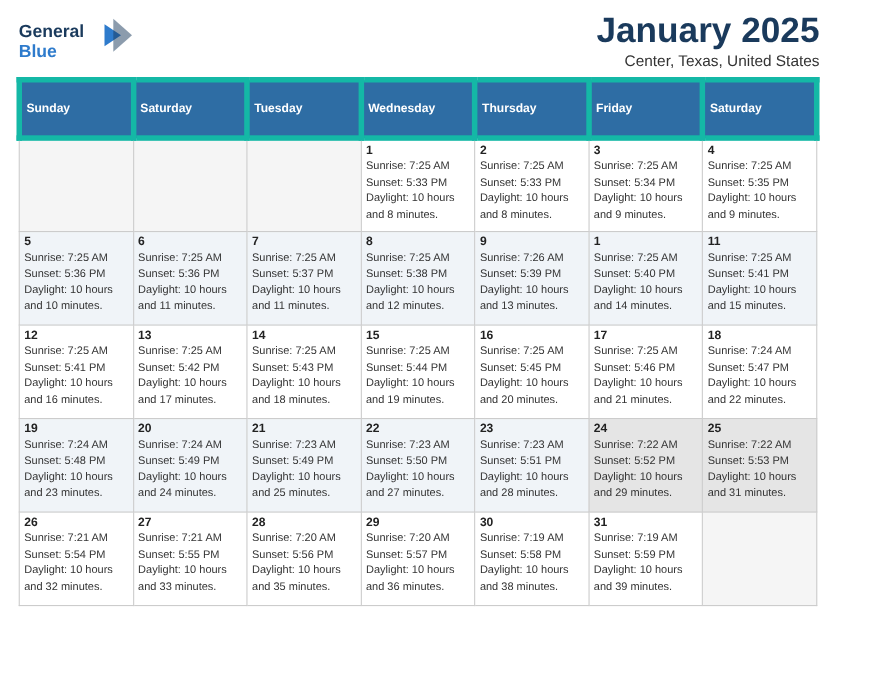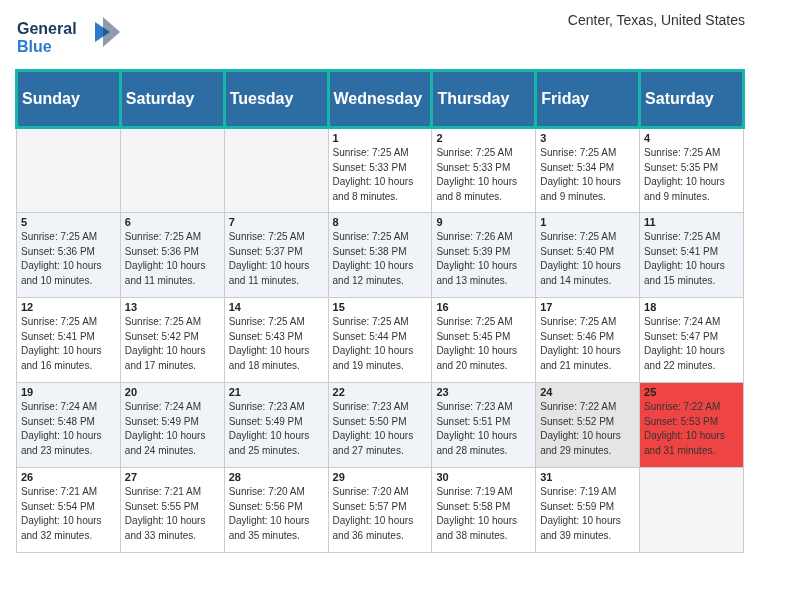--- a/index.html
+++ b/index.html
@@ -42,25 +42,25 @@
       margin-top: 2px;
     }
     .calendar {
       width: 100%;
       border-collapse: collapse;
       table-layout: fixed;
     }
     .calendar th {
       background-color: #2e6da4;
       color: white;
-      font-size: 16px;
+      font-size: 11px;
       font-weight: bold;
       padding: 18px 4px;
       text-align: left;
-      border: 3px solid #14b8a6;
+      border: 5px solid #14b8a6;
     }
     .calendar td {
       vertical-align: top;
       border: 1px solid #ccc;
       padding: 3px 4px;
       height: 85px;
       font-size: 9.5px;
       color: #222;
       background: #fff;
     }
@@ -95,20 +95,21 @@
         <svg width="110" height="45" viewBox="0 0 110 45">
           <text x="2" y="20" font-family="Arial" font-size="16" font-weight="bold" fill="#1a3a5c">General</text>
           <text x="2" y="38" font-family="Arial" font-size="16" font-weight="bold" fill="#2e7bcc">Blue</text>
 
           <polygon points="80,8 95,18 80,28" fill="#2e7bcc"></polygon>
           <polygon points="88,3 105,18 88,33" fill="#1a3a5c" opacity="0.5"></polygon>
         </svg>
       </div>
     </div>
     <div class="title-section">
+      <div class="calendar-title">January 2025</div>
       <div class="calendar-subtitle">Center, Texas, United States</div>
     </div>
   </div>
 
   <table class="calendar">
     <thead>
       <tr>
         <th>Sunday</th>
         <th>Saturday</th>
         <th>Tuesday</th>
@@ -290,21 +291,21 @@
 Daylight: 10 hours
 and 28 minutes.</div>
           </td>
           <td style="background: #e5e5e5;">
             <span class="day-num">24</span>
             <div class="day-info" style="white-space: pre-line;">Sunrise: 7:22 AM
 Sunset: 5:52 PM
 Daylight: 10 hours
 and 29 minutes.</div>
           </td>
-          <td style="background: #ef4444;">
+          <td style="background: #e5e5e5;">
             <span class="day-num">25</span>
             <div class="day-info" style="white-space: pre-line;">Sunrise: 7:22 AM
 Sunset: 5:53 PM
 Daylight: 10 hours
 and 31 minutes.</div>
           </td>
         </tr>
         <tr>
           <td>
             <span class="day-num">26</span>

